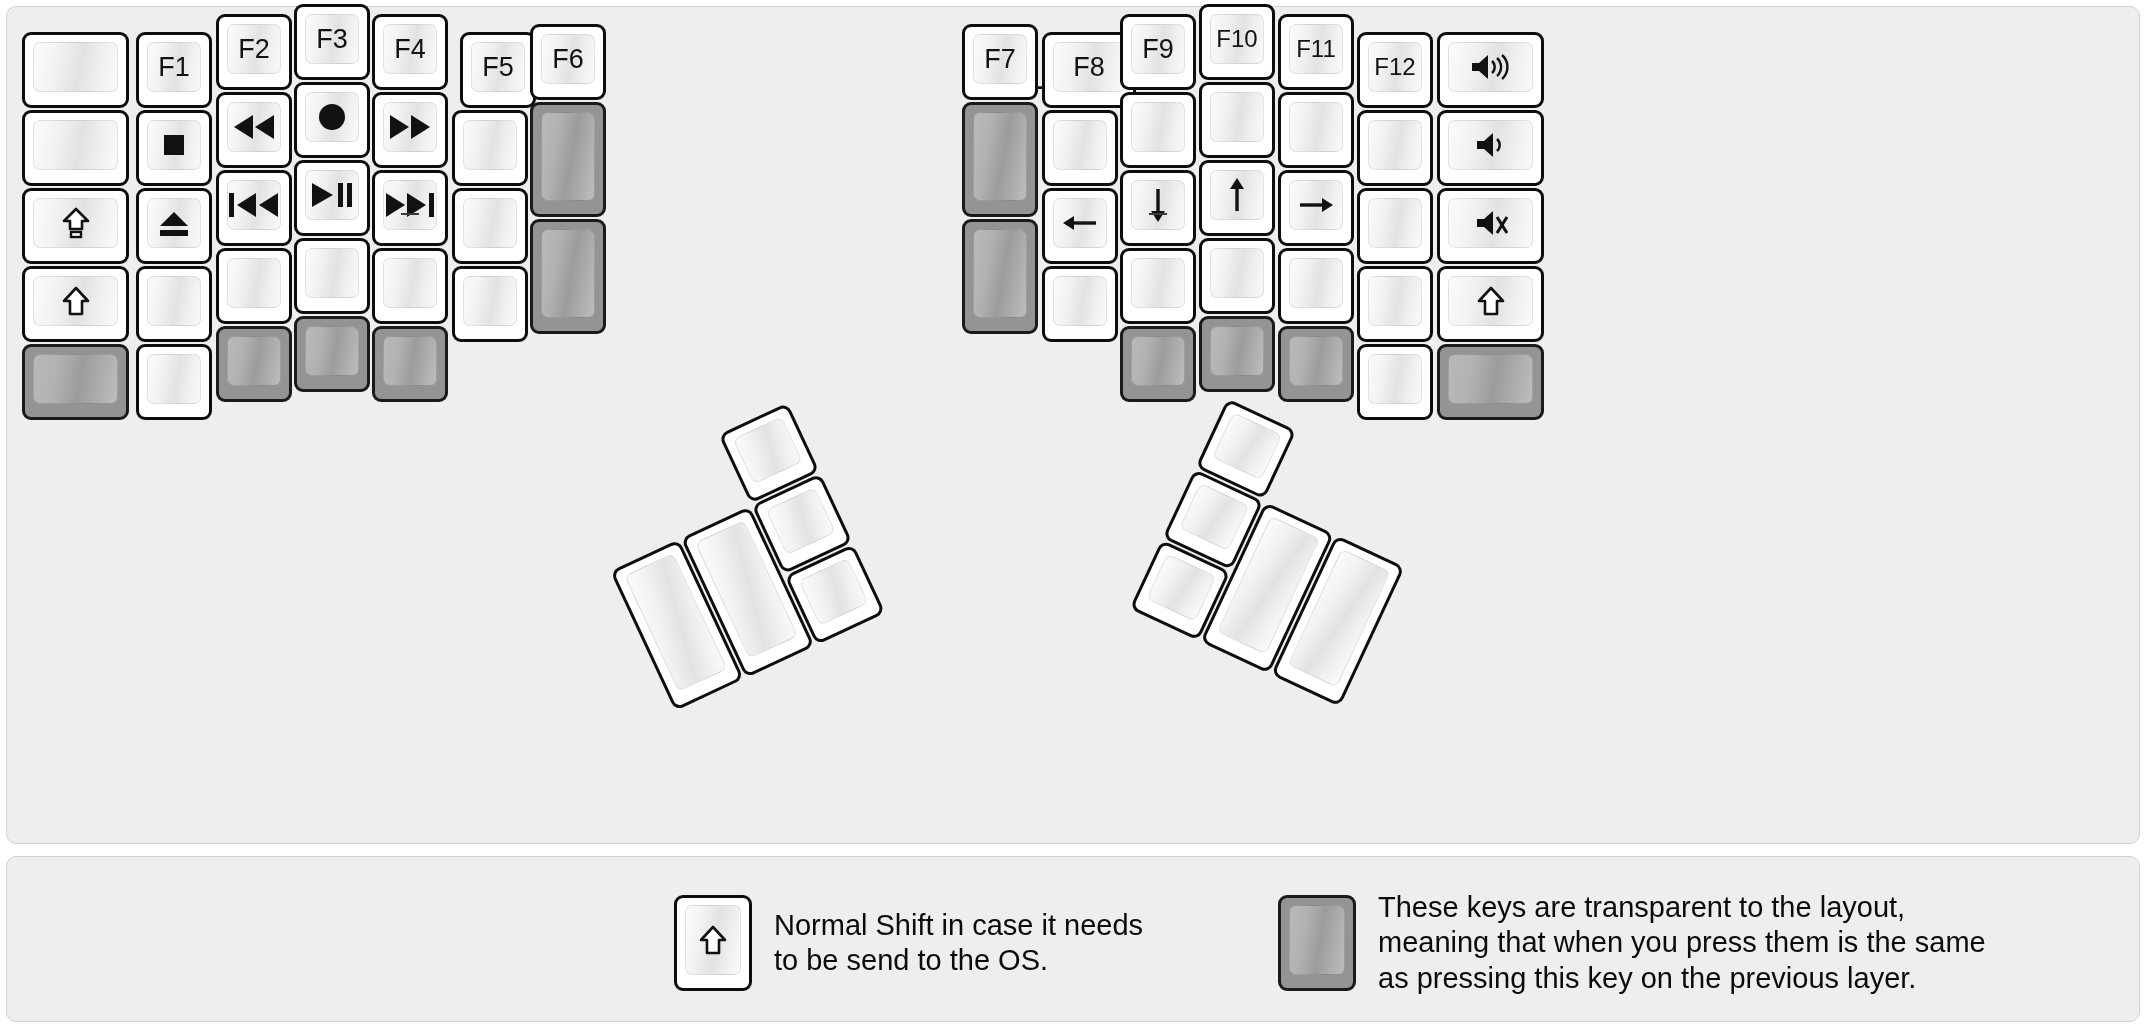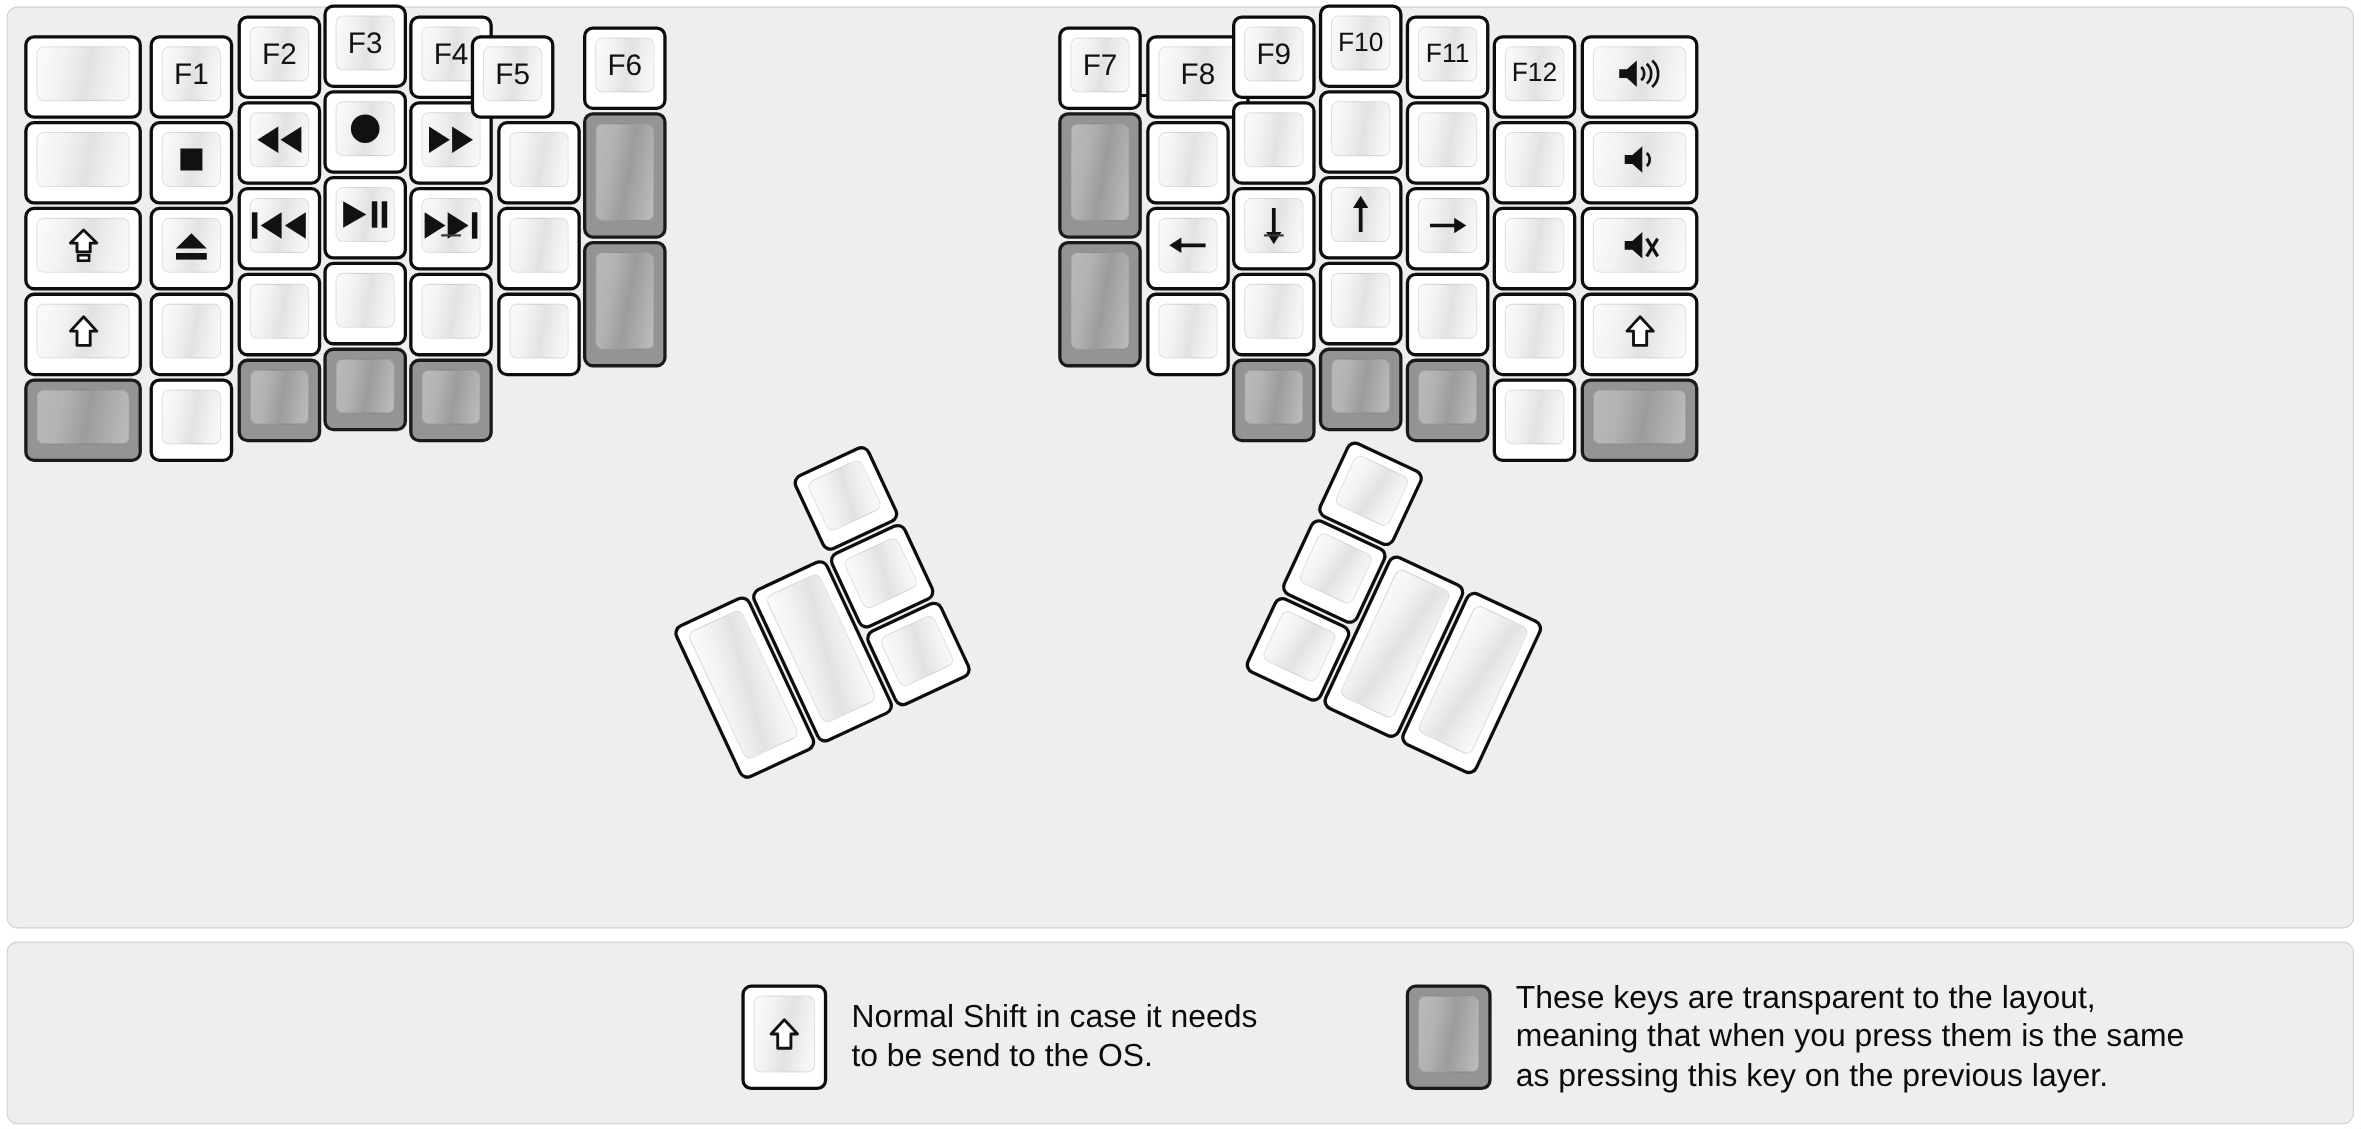--- a/index.html
+++ b/index.html
@@ -184,21 +184,21 @@
         <span class="sublineWrap">
           <i class="subline"></i>
         </span>
       </div>
       <div class="key" style="left: 372px; top: 248px; width: 76px; height: 76px;">
         <span class="top"></span>
       </div>
       <div class="key trans" style="left: 372px; top: 326px; width: 76px; height: 76px;">
         <span class="top"></span>
       </div>
-      <div class="key" style="left: 428px; top: 32px; width: 76px; height: 76px; padding-left: 36px;">
+      <div class="key" style="left: 460px; top: 32px; width: 76px; height: 76px; padding-left: 36px;">
         <span class="top"></span>
         <span class="lgnd">F5</span>
       </div>
       <div class="key" style="left: 452px; top: 110px; width: 76px; height: 76px;">
         <span class="top"></span>
       </div>
       <div class="key" style="left: 452px; top: 188px; width: 76px; height: 76px;">
         <span class="top"></span>
       </div>
       <div class="key" style="left: 452px; top: 266px; width: 76px; height: 76px;">

